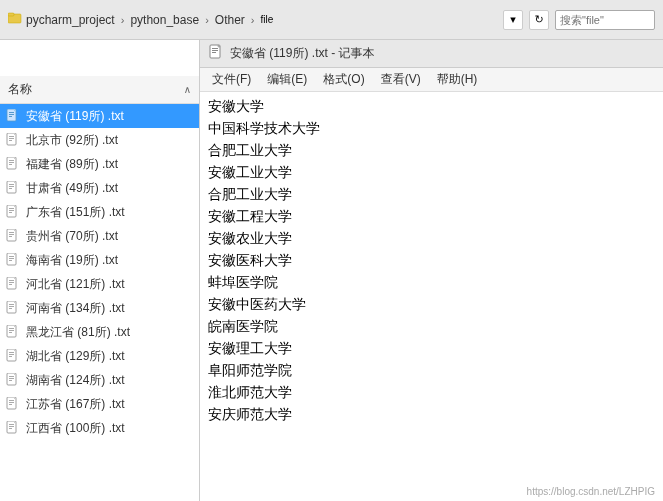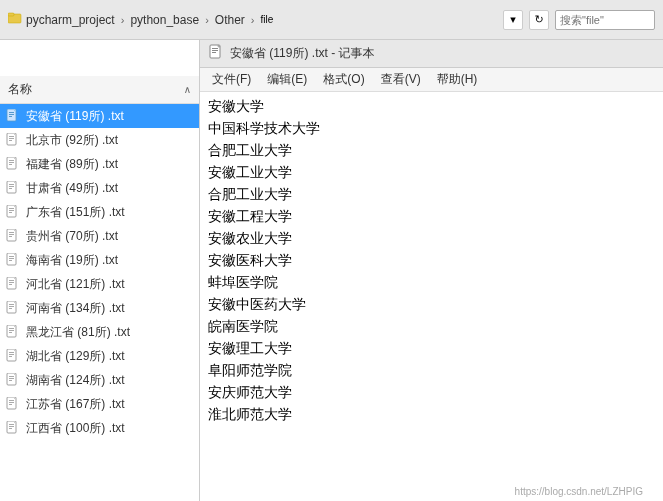--- a/index.html
+++ b/index.html
@@ -175,21 +175,21 @@
       align-items: center;
       font-size: 14px;
       color: #000;
       white-space: nowrap;
     }
 
     
     .watermark {
       position: absolute;
       bottom: 4px;
-      right: 20px;
+      right: 8px;
       font-size: 10px;
       color: #aaa;
       pointer-events: none;
     }
   </style>
 </head>
 <body>
 
 <div class="titlebar">
   <span>
@@ -418,20 +418,20 @@
         <div class="content-line">安徽工业大学</div>
         <div class="content-line">合肥工业大学</div>
         <div class="content-line">安徽工程大学</div>
         <div class="content-line">安徽农业大学</div>
         <div class="content-line">安徽医科大学</div>
         <div class="content-line">蚌埠医学院</div>
         <div class="content-line">安徽中医药大学</div>
         <div class="content-line">皖南医学院</div>
         <div class="content-line">安徽理工大学</div>
         <div class="content-line">阜阳师范学院</div>
+        <div class="content-line">淮北师范大学</div>
         <div class="content-line">安庆师范大学</div>
-        <div class="content-line">淮北师范大学</div>
       </div>
   </div>
 
 </div>
 
 <div class="watermark">https://blog.csdn.net/LZHPIG</div>
 
 </body></html>

